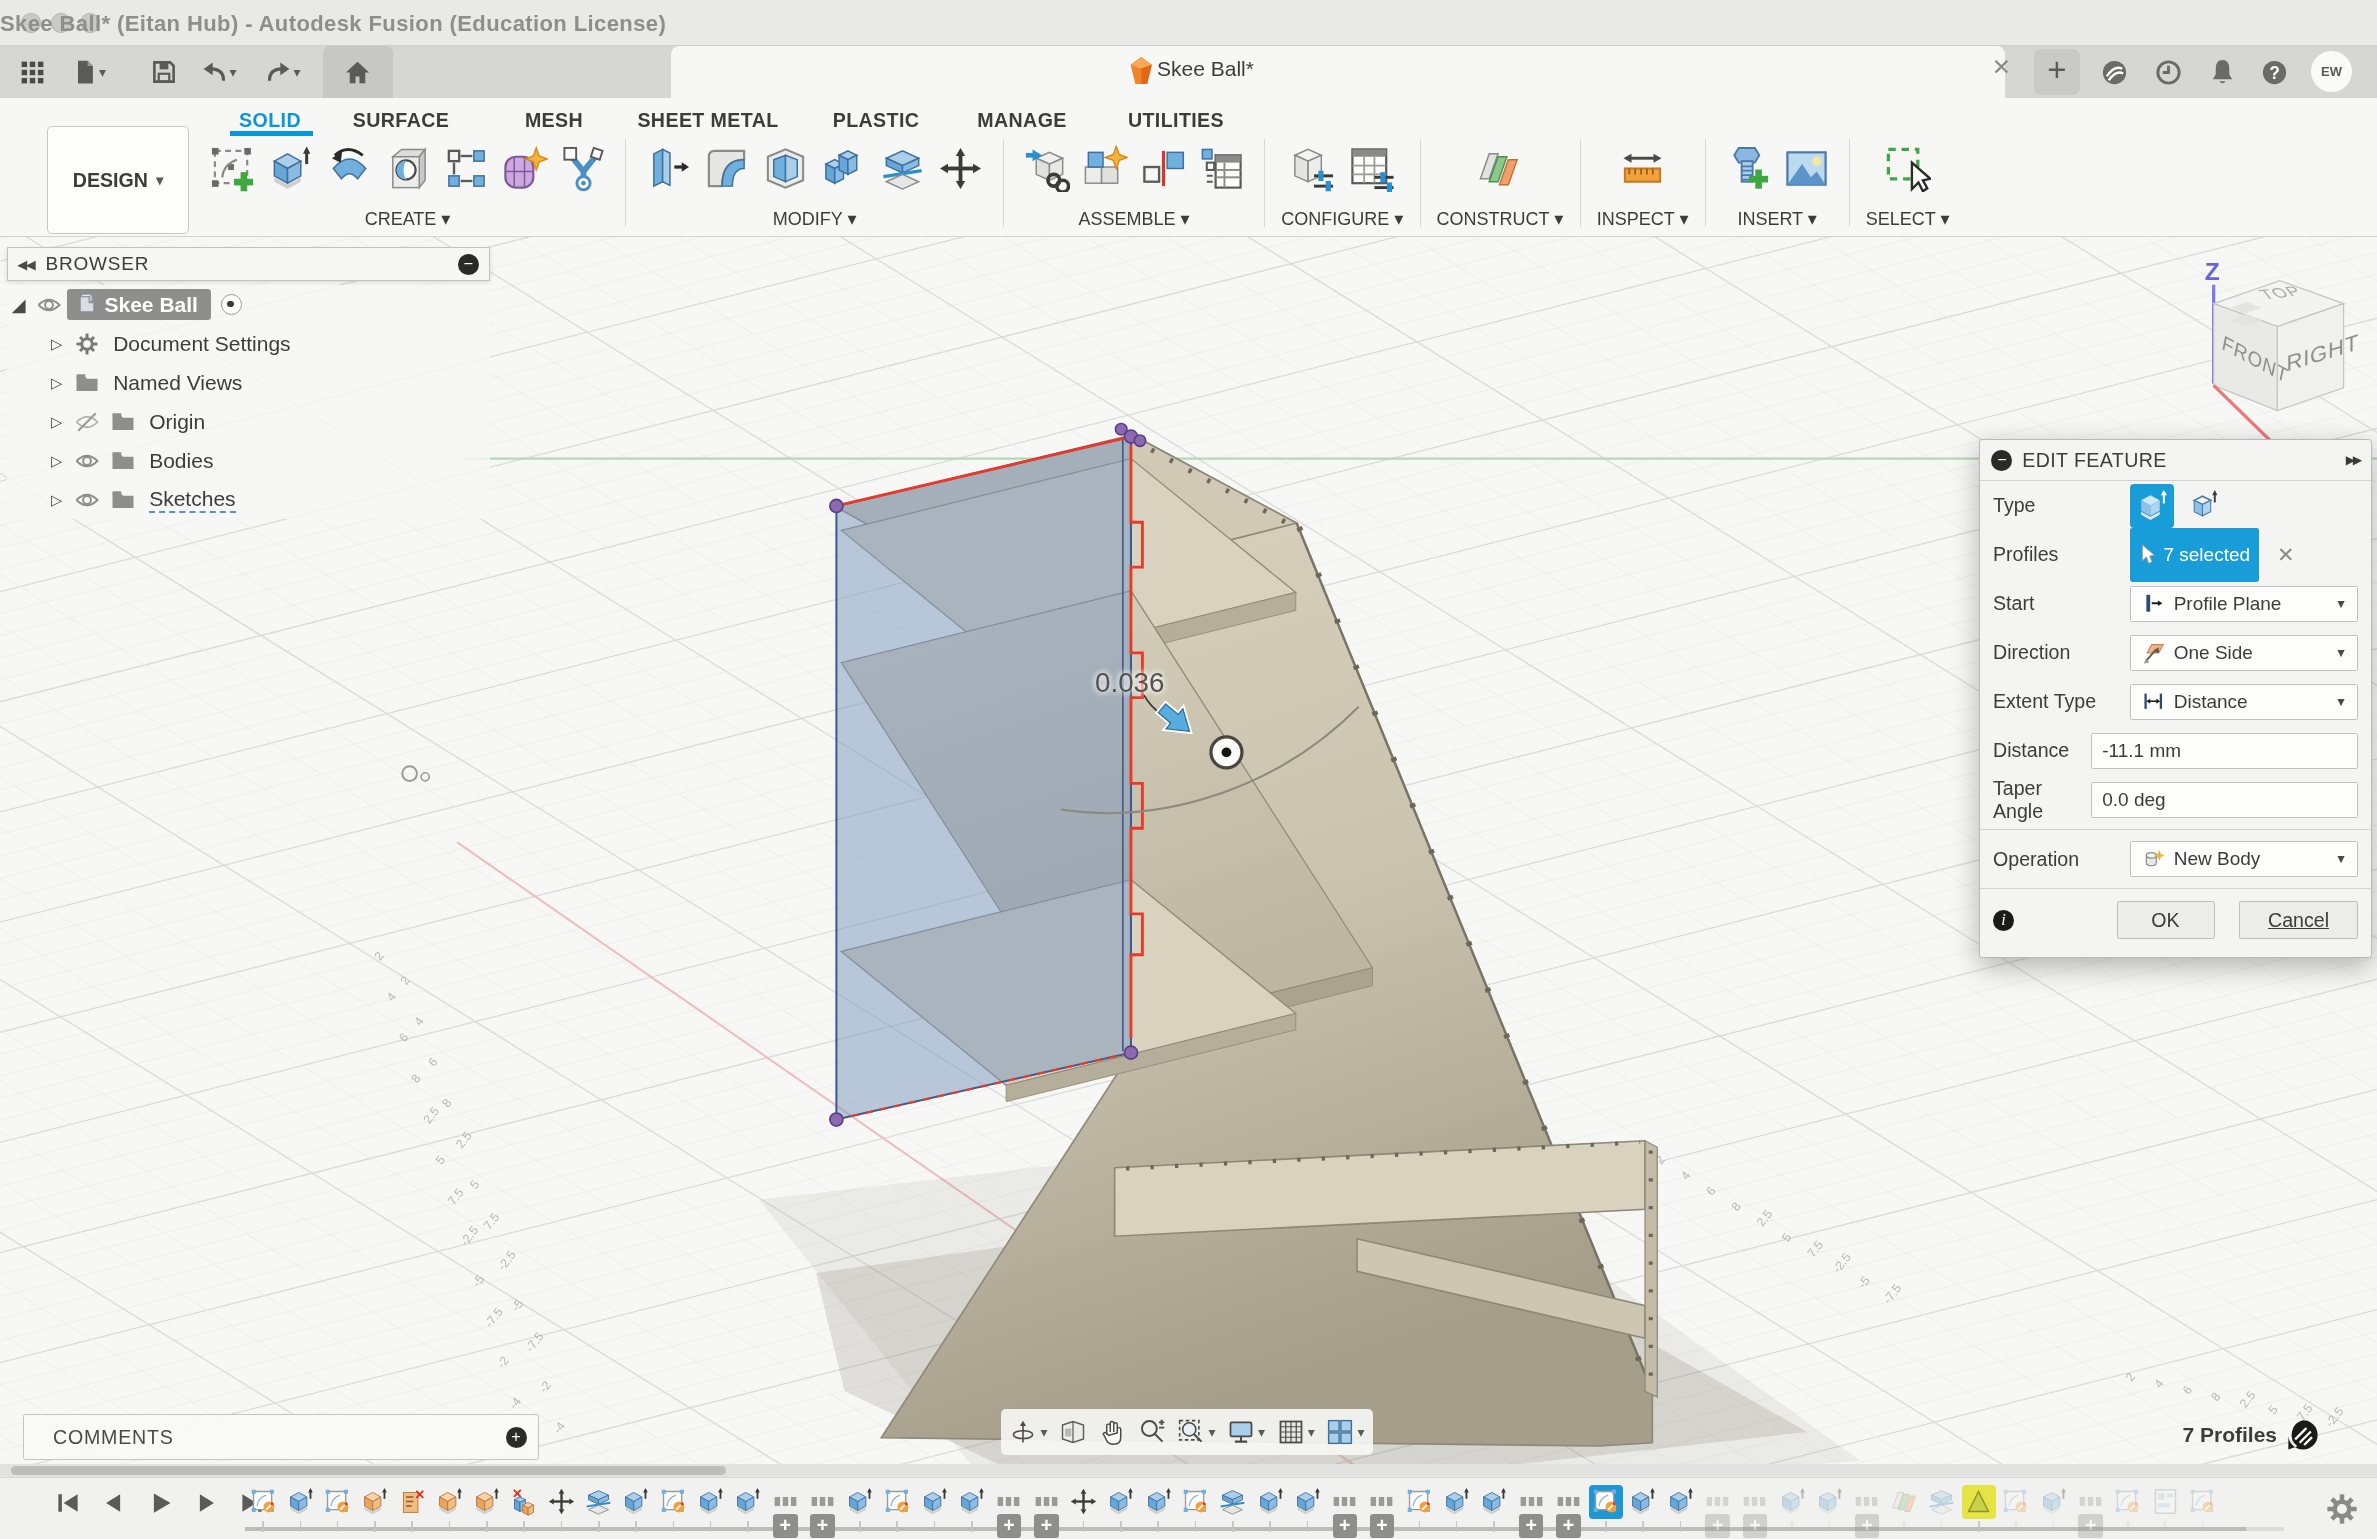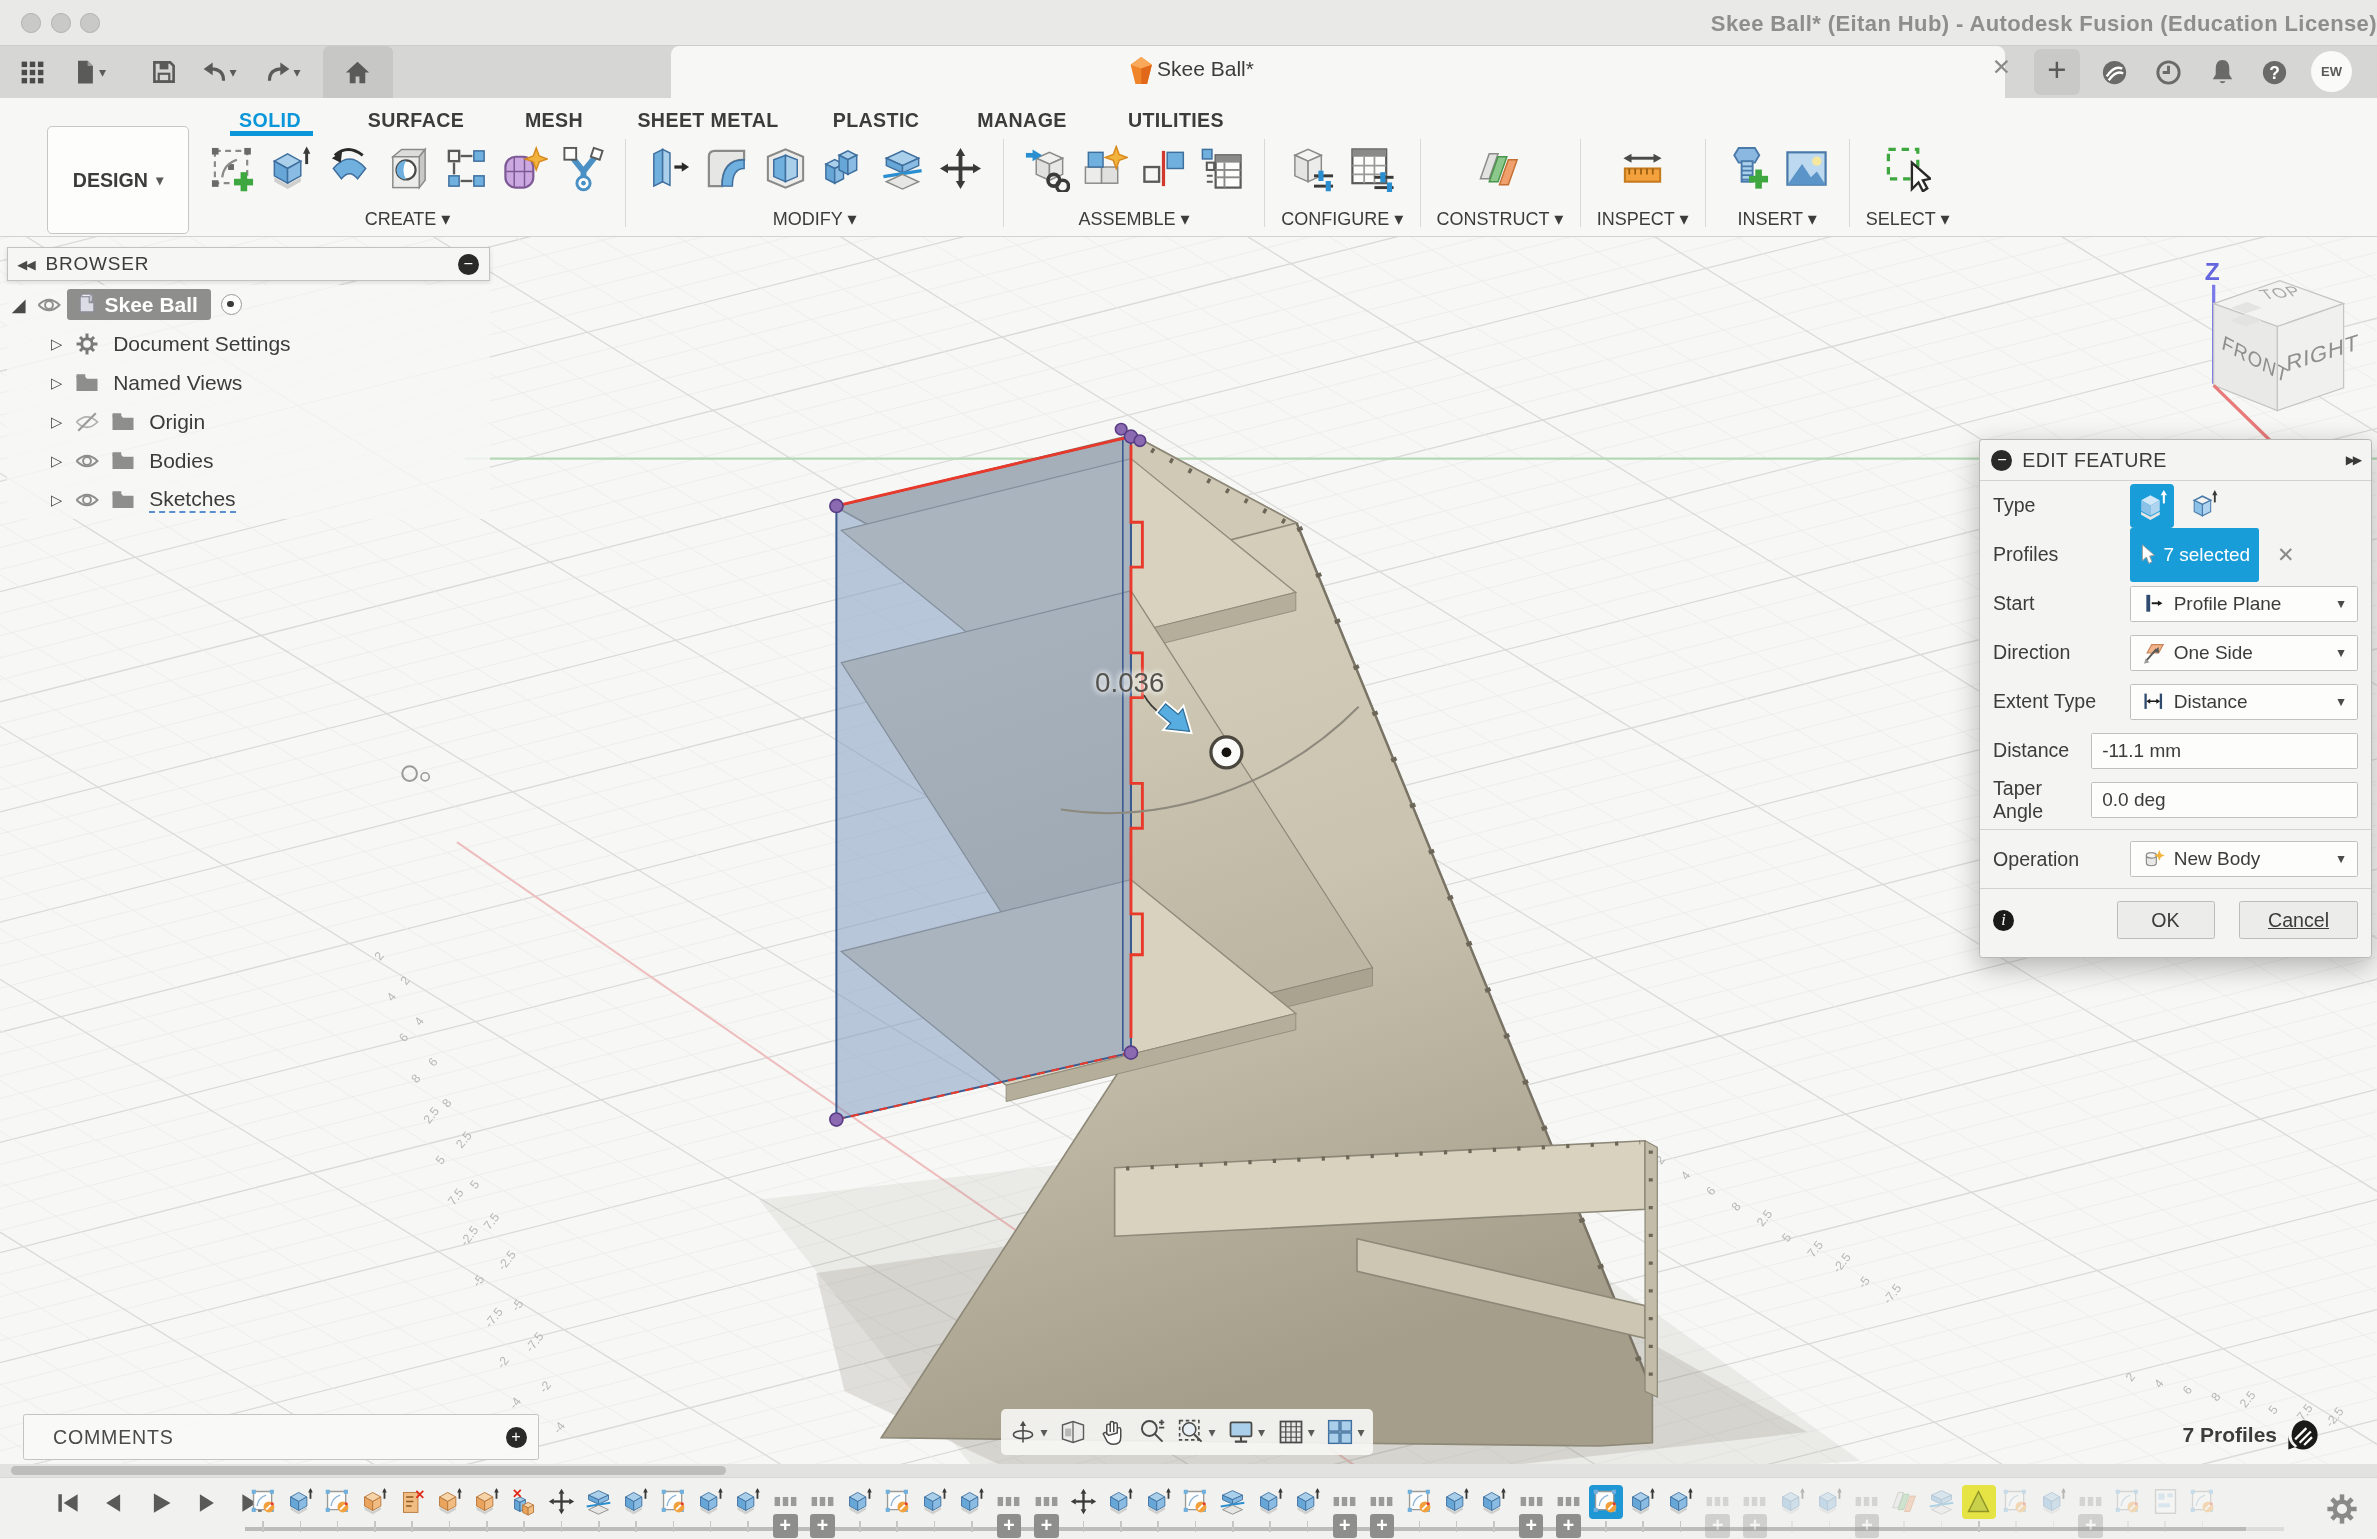--- a/index.html
+++ b/index.html
@@ -2,21 +2,21 @@
 <html style="font-size:13px"><head>
 <meta charset="utf-8">
 <style>
   * { margin:0; padding:0; box-sizing:border-box; }
   html,body { width:2377px; height:1539px; overflow:hidden; }
   body { font-family:"Liberation Sans", sans-serif; background:#f7f7f5; position:relative; user-select:none; color:#3c3c3a; }
   .abs { position:absolute; }
   
   #titlebar { left:0; top:0; width:2377px; height:46px; background:#e9e9e7; border-bottom:0.8px solid #cdcdcb; }
   .traffic { width:19.6px; height:19.6px; border-radius:50%; background:#c9c9c7; border:0.8px solid #b2b2b0; top:13px; }
-  #win-title { width:100%; text-align:right; top:10.6px; font-size:22px; font-weight:bold; color:#8e8e8c; letter-spacing:0.4px; }
+  #win-title { width:100%; text-align:left; top:10.6px; font-size:22px; font-weight:bold; color:#8e8e8c; letter-spacing:0.4px; }
   
   #appbar { left:0; top:46px; width:2377px; height:52px; background:#d6d6d4; }
   .appico { top:6.5px; width:39px; height:39px; display:flex; align-items:center; justify-content:center; }
   .caret { font-size:14px; color:#5a5a58; }
   #home-chip { left:323px; top:46px; width:70px; height:52px; background:#c7c7c5; border-radius:6.5px 6.5px 0 0; }
   #doctab { left:671px; top:46px; width:1334px; height:52px; background:#f7f7f5; border-radius:8.2px 8.2px 0 0; }
   #doctab-label { left:1157px; top:57px; font-size:21px; color:#3c3c3a; }
   #doctab-ico { left:1129px; top:56px; }
   #tab-close { left:1985px; top:54px; font-size:23px; color:#8a8a88; width:33px; text-align:center; }
   #newtab-chip { left:2034px; top:49px; width:46px; height:46px; background:#c9c9c7; border-radius:6.5px; text-align:center; font-size:33px; color:#5a5a58; line-height:42px; }
@@ -518,21 +518,21 @@
     <svg width="31" height="31" viewBox="0 0 32 32">
       <circle cx="16" cy="16" r="12" fill="#6a6a68"></circle>
       <text x="16" y="23" text-anchor="middle" font-size="18" font-weight="bold" fill="#fff" style="font-family:'Liberation Sans',sans-serif">?</text>
     </svg>
   </div>
 <div id="avatar" class="abs">EW</div>
 
 <div id="ribbon" class="abs">
   <div id="rtabs">
       <span class="rtab active" style="left: 270px;">SOLID</span>
-      <span class="rtab" style="left: 416px;">SURFACE</span>
+      <span class="rtab" style="left: 401px;">SURFACE</span>
       <span class="rtab" style="left: 554px;">MESH</span>
       <span class="rtab" style="left: 708px;">SHEET METAL</span>
       <span class="rtab" style="left: 876px;">PLASTIC</span>
       <span class="rtab" style="left: 1022px;">MANAGE</span>
       <span class="rtab" style="left: 1176px;">UTILITIES</span>
     </div>
   <div id="tab-underline" class="abs"></div>
   <div id="design-box" class="abs">
       <span>DESIGN</span>
       <span class="caret">▾</span>

